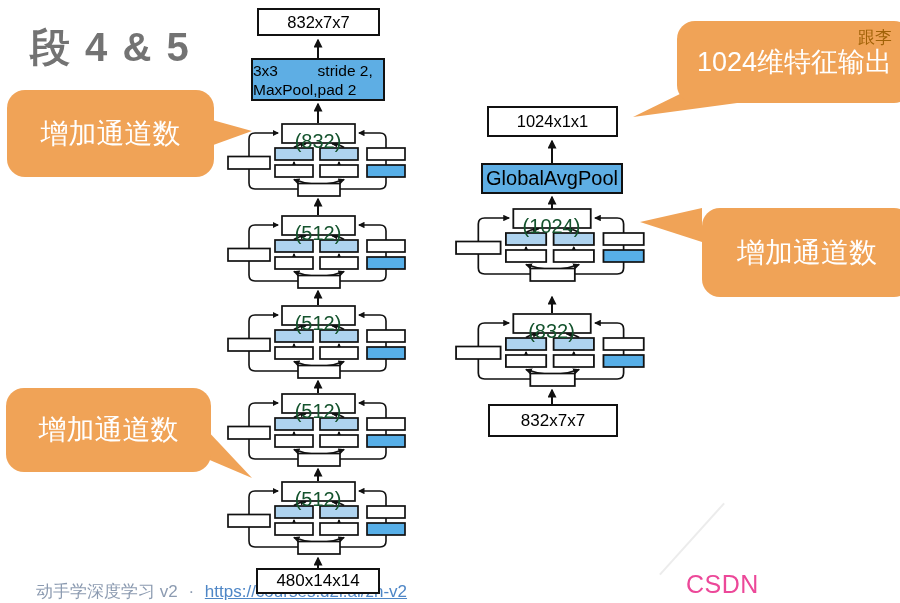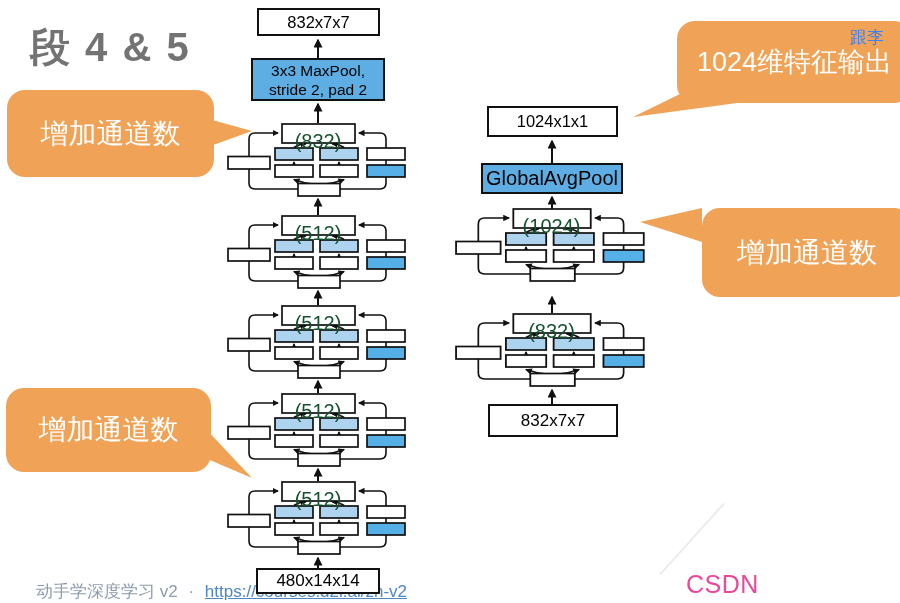--- a/index.html
+++ b/index.html
@@ -2,34 +2,34 @@
 <html><head>
 <meta charset="utf-8">
 <style>
   html,body{margin:0;padding:0;}
   body{width:900px;height:603px;position:relative;overflow:hidden;background:#fff;
        font-family:"Liberation Sans",sans-serif;}
   
   .dbox{position:absolute;background:#fff;border:2.5px solid #111;box-sizing:border-box;
         display:flex;align-items:center;justify-content:center;font-size:16.5px;color:#000000;z-index:2;}
   .dbox.blue{background:#5EAEE4;}
-  .maxpool{flex-direction:column;line-height:19px;font-size:15.5px;}
+  .maxpool{flex-direction:row;line-height:19px;font-size:15.5px;}
   
   .iblock{position:absolute;z-index:2;}
   .iblock svg{position:absolute;inset:0;width:100%;height:100%;}
   .ilabel{position:absolute;left:0;top:0;width:100%;height:36px;display:flex;align-items:center;
           justify-content:center;font-size:20px;color:#14532d;pointer-events:none;}
   
   #connectors{position:absolute;inset:0;z-index:1;}
   
   .callout{position:absolute;background:#F0A357;border-radius:18px;color:#fff;z-index:3;
            display:flex;align-items:center;justify-content:center;font-size:28px;}
   .tail{position:absolute;z-index:3;}
   .tail polygon{fill:#F0A357;}
-  .mini-mark{position:absolute;font-size:17px;color:#3b82f6;z-index:4;}
+  .mini-mark{position:absolute;font-size:17px;color:#a16207;z-index:4;margin-left:8px;}
   
   .title{position:absolute;left:30px;top:20px;font-size:40px;font-weight:700;color:#737373;z-index:2;
          letter-spacing:2px;}
   .footer{position:absolute;left:36px;top:580px;font-size:17px;color:#8C9BB1;z-index:1;white-space:nowrap;}
   .footer a{color:#4E86C6;text-decoration:underline;}
   .csdn{position:absolute;left:686px;top:570px;font-size:25px;color:#ec4899;z-index:4;letter-spacing:.5px;}
   .wline{position:absolute;left:644px;top:538px;width:96px;height:2px;background:#dcdcdc;opacity:.55;
          transform:rotate(-48deg);z-index:0;}
 </style>
 </head>

